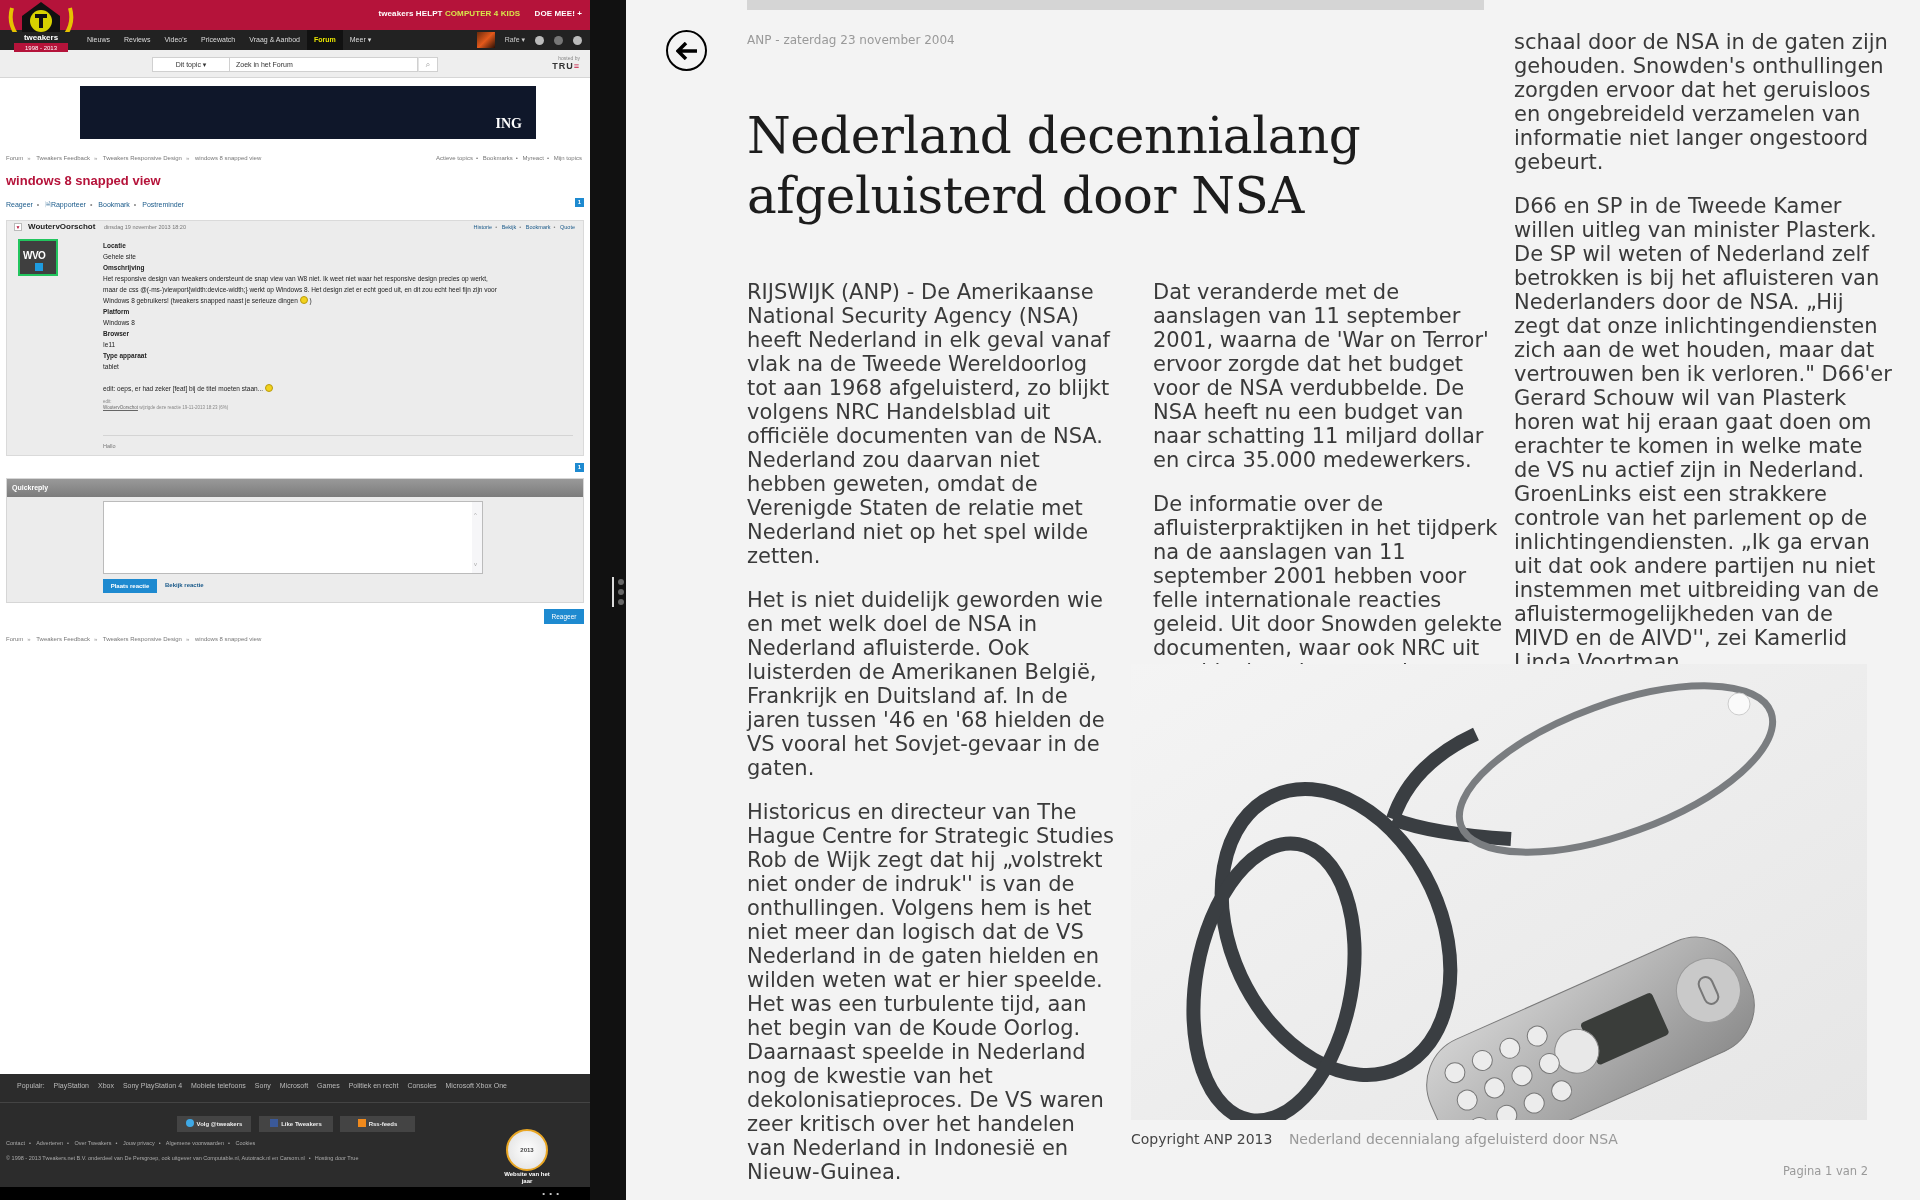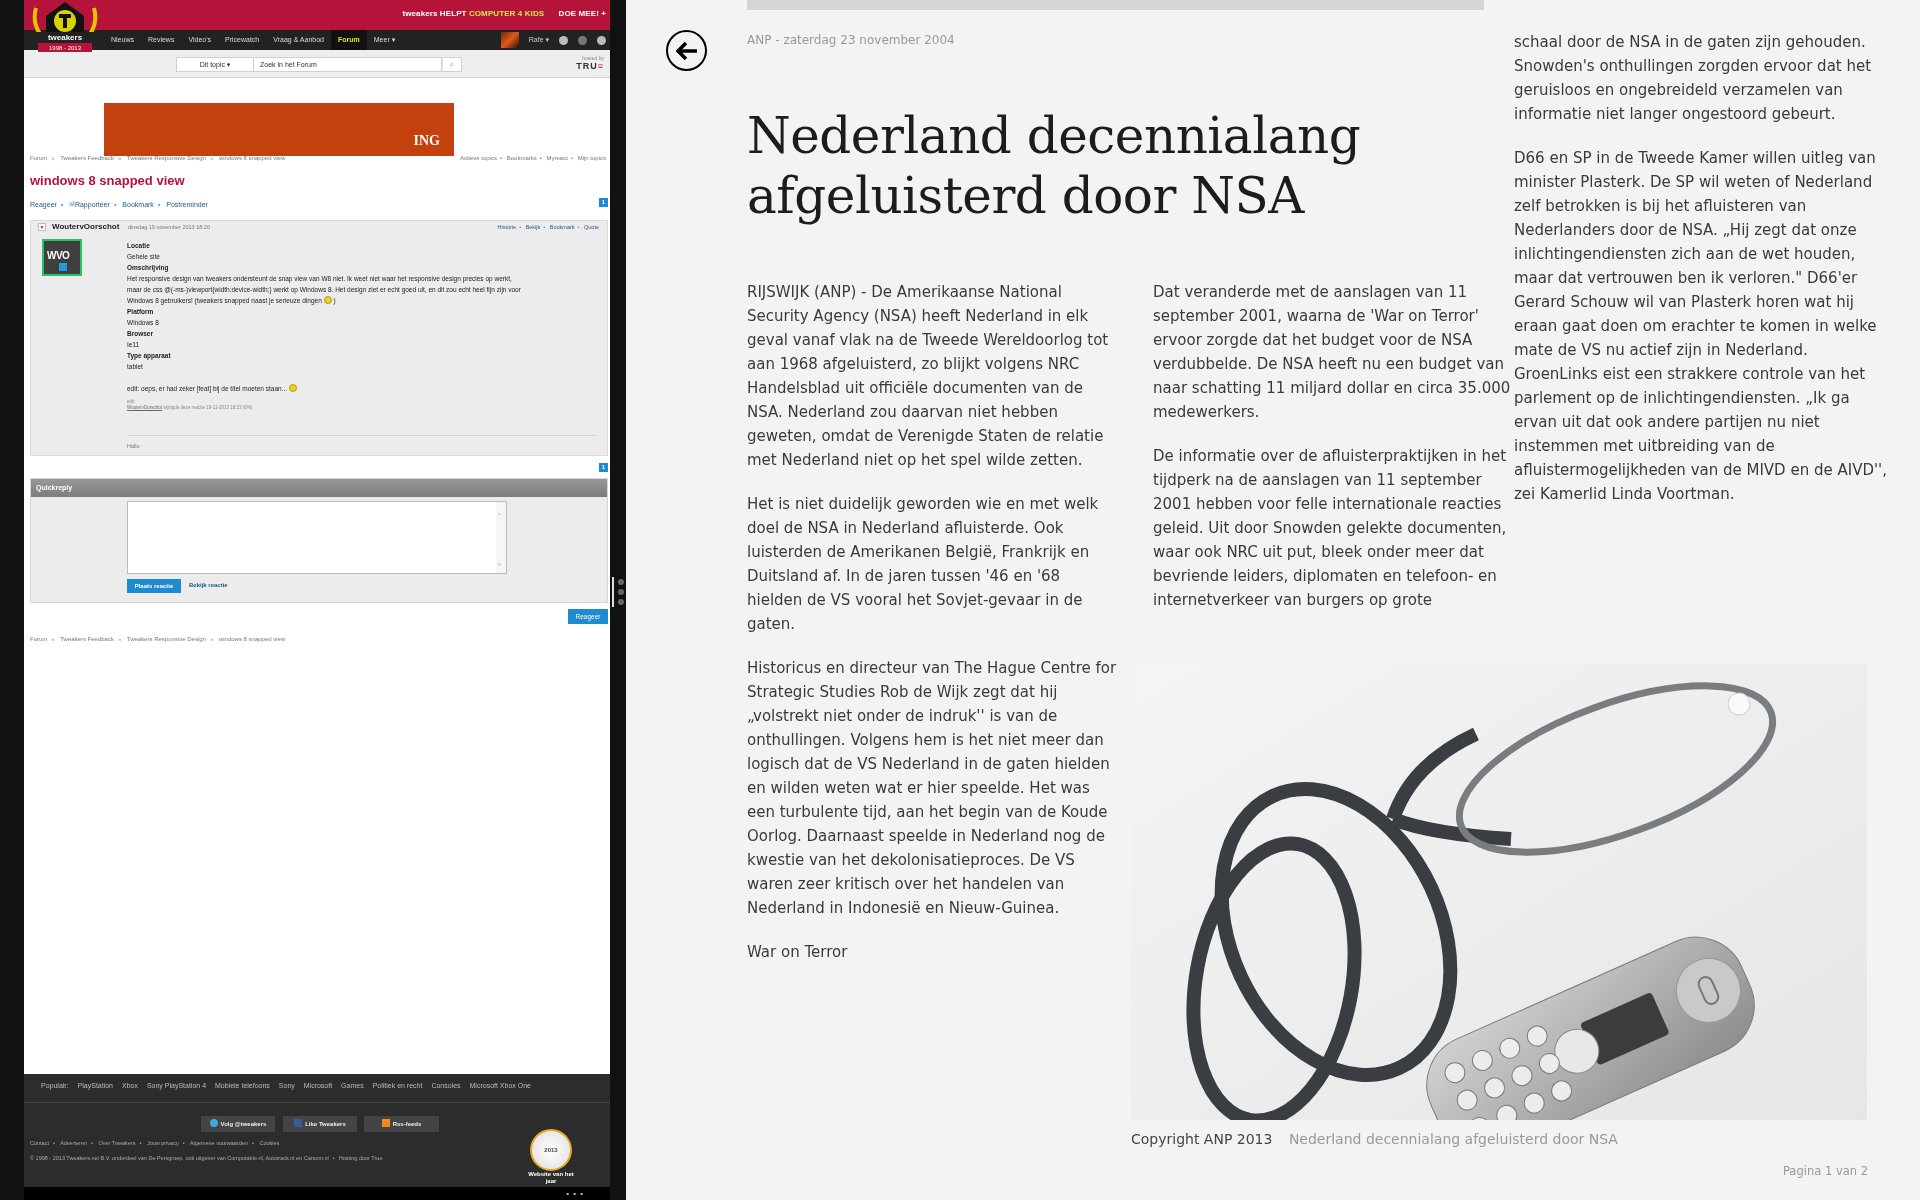--- a/index.html
+++ b/index.html
@@ -1,20 +1,20 @@
 <!DOCTYPE html>
 <html><head>
 <meta charset="utf-8">
 <style>
   * { box-sizing: border-box; margin: 0; padding: 0; }
   html, body { width: 1920px; height: 1200px; overflow: hidden; background: #111; }
   body { position: relative; font-family: "Liberation Sans", sans-serif; }
 
   
-  #left-app { position: absolute; left: 0; top: 0; width: 590px; height: 1200px; background: #ffffff; overflow: hidden; margin-left: 24px; }
+  #left-app { position: absolute; left: 0; top: 0; width: 590px; height: 1200px; background: #ffffff; overflow: hidden; }
   .tw-topbar { position: absolute; left: 0; top: 0; width: 590px; height: 30px; background: #b5133a; }
   .tw-promo { position: absolute; right: 8px; top: 9px; font-size: 8px; font-weight: bold; color: #fff; letter-spacing: 0.1px; }
   .tw-promo .hl { color: #d8e64a; }
   .tw-promo .cta { margin-left: 12px; color: #fff; }
   .tw-navbar { position: absolute; left: 0; top: 30px; width: 590px; height: 20px; background: #222; }
   .tw-logo { position: absolute; left: 6px; top: 0; width: 70px; height: 56px; z-index: 3; }
   .tw-nav { position: absolute; left: 80px; top: 0; height: 20px; display: flex; align-items: center; }
   .tw-nav span { color: #ddd; font-size: 7px; padding: 0 7px; line-height: 20px; }
   .tw-nav span.active { color: #e8e400; background: #111; font-weight: bold; }
   .tw-userbox { position: absolute; right: 8px; top: 2px; display: flex; align-items: center; gap: 10px; }
@@ -25,21 +25,21 @@
 
   .tw-searchbar { position: absolute; left: 0; top: 50px; width: 590px; height: 28px; background: #eeeeee; border-bottom: 1px solid #d6d6d6; }
   .tw-scope { position: absolute; left: 152px; top: 7px; width: 78px; height: 15px; background: #fff; border: 1px solid #d0d0d0; font-size: 7px; color: #333; text-align: center; line-height: 13px; }
   .tw-search { position: absolute; left: 230px; top: 7px; width: 188px; height: 15px; background: #fff; border: 1px solid #d0d0d0; border-left: none; font-size: 7px; color: #333; line-height: 13px; padding-left: 6px; }
   .tw-search-btn { position: absolute; left: 418px; top: 7px; width: 20px; height: 15px; background: #fff; border: 1px solid #d0d0d0; border-left: 1px solid #e4e4e4; font-size: 8px; color: #888; text-align: center; line-height: 13px; }
   .tw-hosted { position: absolute; right: 10px; top: 5px; text-align: right; }
   .tw-hosted .l1 { font-size: 5px; color: #888; }
   .tw-hosted .l2 { font-size: 9px; font-weight: bold; color: #333; letter-spacing: 1px; }
   .tw-hosted .l2 b { color: #c4163d; }
 
-  .tw-ad { position: absolute; left: 80px; top: 103px; width: 350px; height: 53px; background: #c2410c; }
+  .tw-ad { position: absolute; left: 80px; top: 86px; width: 456px; height: 53px; background: #0f172a; }
   .tw-ad-logo { position: absolute; right: 14px; bottom: 7px; color: #fff; font-family: "Liberation Serif", serif; font-weight: bold; font-size: 14px; }
 
   .tw-breadcrumb { position: absolute; left: 6px; top: 155px; font-size: 6px; color: #777; }
   .tw-breadcrumb .sep { margin: 0 4px; color: #999; }
   .tw-quicklinks { position: absolute; right: 8px; top: 155px; font-size: 6px; color: #777; }
   .tw-quicklinks .sep { margin: 0 3px; }
   .tw-title { position: absolute; left: 6px; top: 173px; font-size: 13px; font-weight: bold; color: #b5133a; }
   .tw-actions { position: absolute; left: 6px; top: 200px; font-size: 7px; color: #1a5a8a; }
   .tw-actions .sep { margin: 0 4px; color: #888; }
   .page-badge { position: absolute; width: 9px; height: 9px; background: #1e8ad0; color: #fff; font-size: 6px; font-weight: bold; text-align: center; line-height: 9px; }
@@ -92,21 +92,21 @@
   #splitter { position: absolute; left: 610px; top: 0; width: 16px; height: 1200px; background: #111; }
   .split-grip { position: absolute; left: 2px; top: 577px; width: 2px; height: 30px; background: #ddd; }
   .split-dot { position: absolute; left: 8px; width: 6px; height: 6px; border-radius: 50%; background: #666; }
 
   
   #reader { position: absolute; left: 626px; top: 0; width: 1294px; height: 1200px; background: #f3f3f3; font-family: "DejaVu Sans", sans-serif; color: #333; }
   .r-progress { position: absolute; left: 121px; top: 0; width: 737px; height: 10px; background: #d5d5d5; }
   .r-back { position: absolute; left: 40px; top: 30px; width: 41px; height: 41px; border: 2.5px solid #000; border-radius: 50%; display: flex; align-items: center; justify-content: center; cursor: pointer; }
   .r-source { position: absolute; left: 121px; top: 33px; font-size: 12px; color: #999; }
   .r-title { position: absolute; left: 121px; top: 106px; width: 620px; font-family: "DejaVu Serif", serif; font-size: 50px; line-height: 60px; color: #1c1c1c; font-weight: normal; letter-spacing: -0.5px; }
-  .r-col { position: absolute; font-size: 15px; line-height: 24px; color: #3a3a3a; }
+  .r-col { position: absolute; font-size: 21px; line-height: 24px; color: #3a3a3a; }
   .r-col p { margin-bottom: 20px; }
   .r-col1 { left: 121px; top: 280px; width: 370px; }
   .r-col2 { left: 505px; top: 280px; width: 360px; margin-left: 22px; }
   .r-col3 { left: 888px; top: 30px; width: 380px; }
   .r-figure { position: absolute; left: 505px; top: 664px; width: 736px; height: 456px; background: #ffffff; overflow: hidden; }
   .r-caption { position: absolute; left: 505px; top: 1131px; font-size: 14px; }
   .r-caption .c1 { color: #444; }
   .r-caption .c2 { color: #999; margin-left: 12px; }
   .r-pager { position: absolute; right: 52px; top: 1164px; font-size: 11.5px; color: #999; }
 </style>

